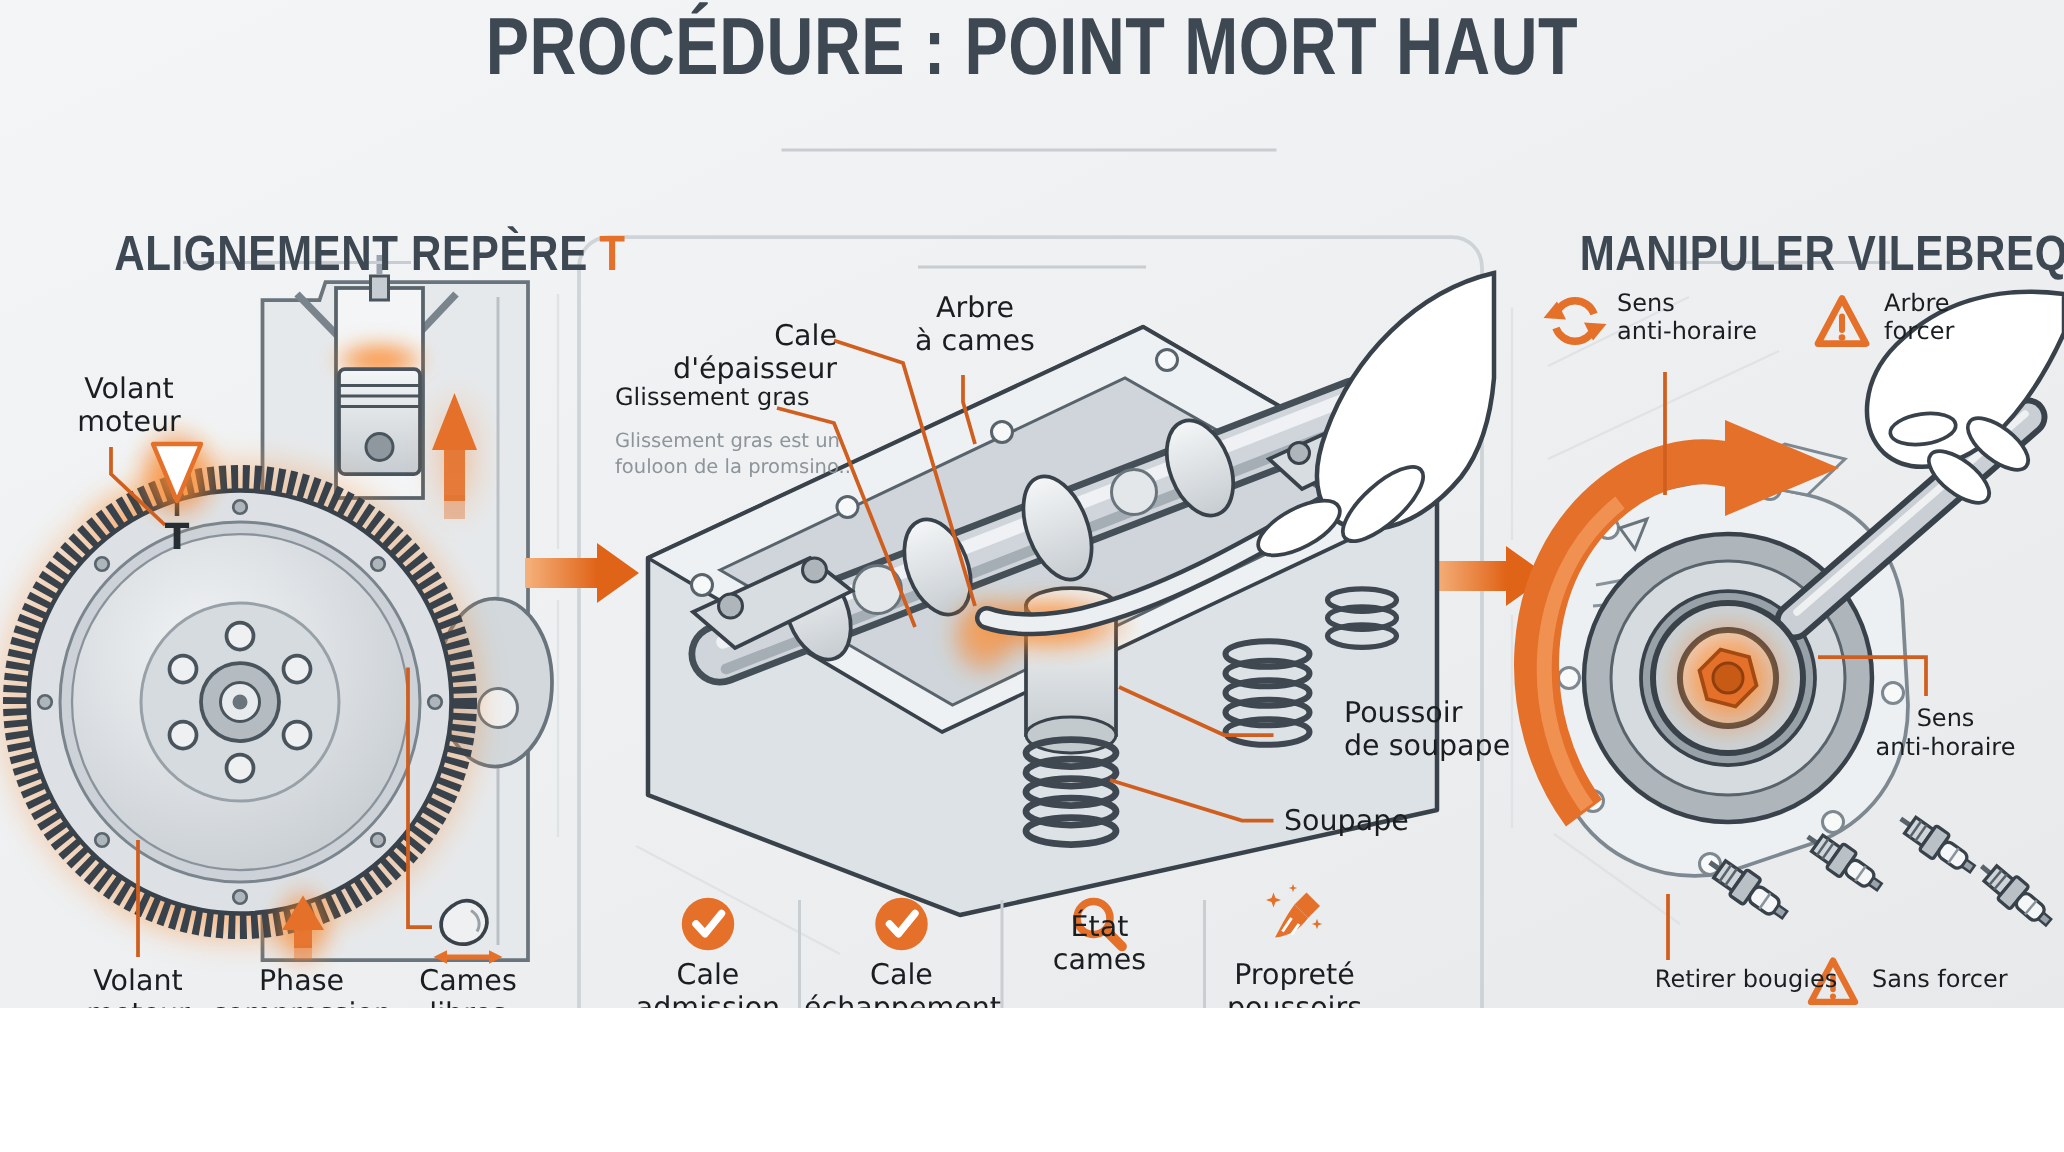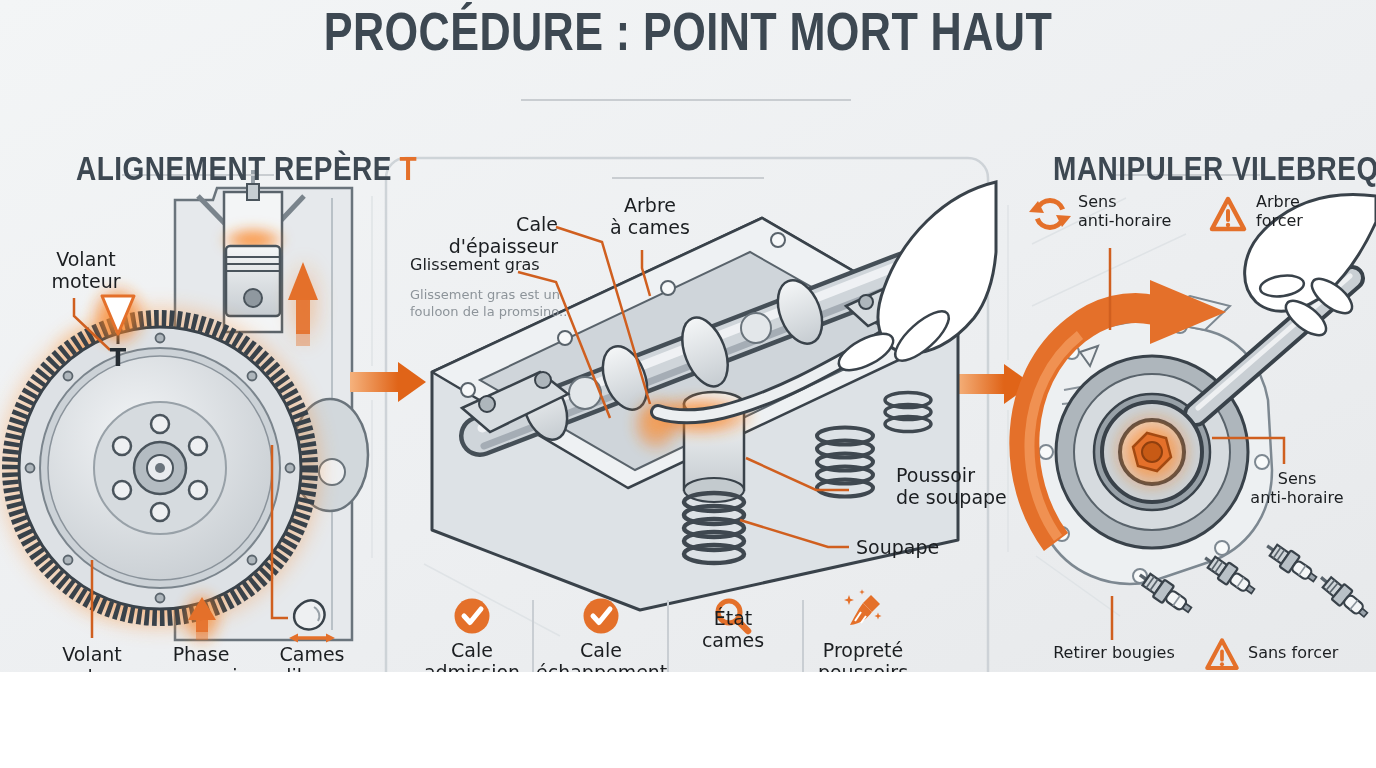--- a/index.html
+++ b/index.html
@@ -401,16 +401,16 @@
     <span class="cond h-panel" style="display:inline-block;">MANIPULER VILEBREQUIN</span>
   </div>
   <div class="rule" style="left:1110px;top:174px;width:150px;"></div>
 
   <div class="txt lbl20" style="left:1078px;top:193px;width:116px;">Sens
 anti-horaire</div>
   <div class="txt lbl20" style="left:1256px;top:193px;width:90px;">Arbre
 forcer</div>
   <div class="txt lbl20 ctr" style="left:1222px;top:470px;width:150px;">Sens
 anti-horaire</div>
-  <div class="txt lbl20 ctr" style="left:1038px;top:644px;width:152px;">Retirer bougies</div>
+  <div class="txt lbl20 ctr" style="left:1088px;top:644px;width:152px;">Retirer bougies</div>
   <div class="txt lbl20" style="left:1248px;top:644px;width:120px;">Sans forcer</div>
 
 </div>
 
 </body></html>

